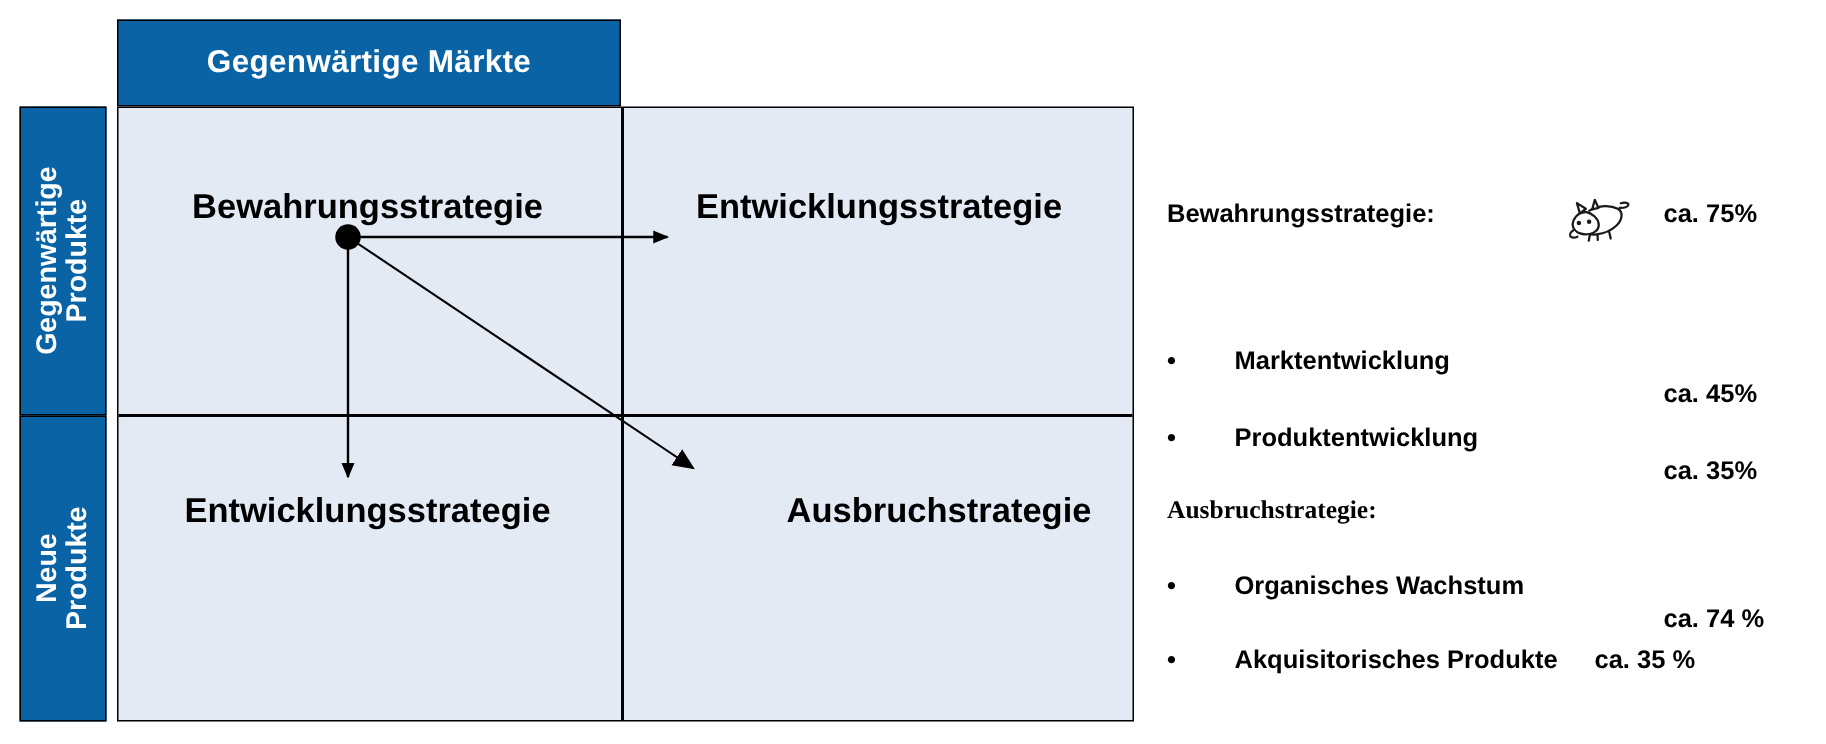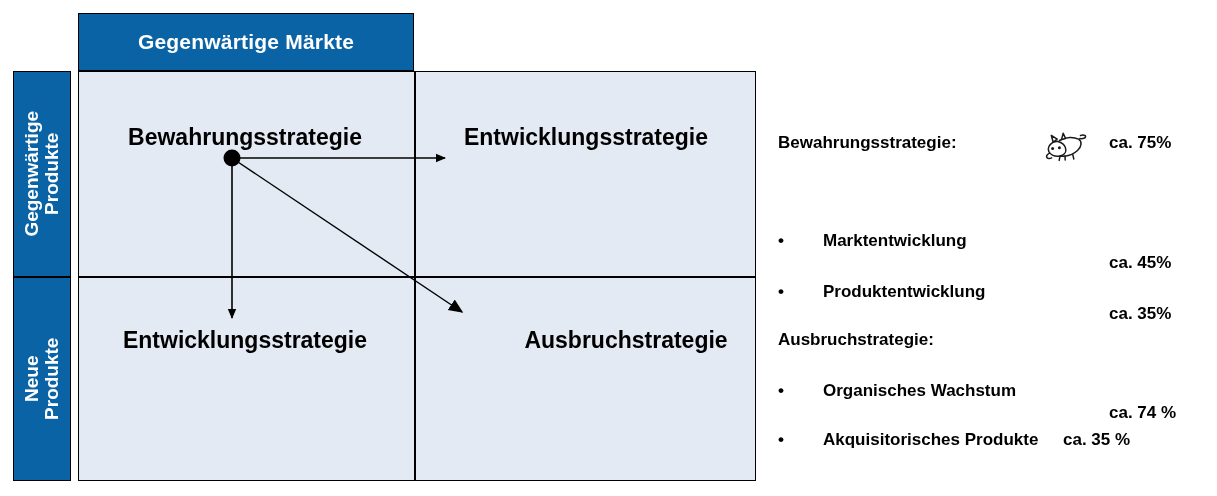--- a/index.html
+++ b/index.html
@@ -158,21 +158,21 @@
     top: 0;
   }
   .pct-col  { left: 331px; margin-top: 22px; }
   .pct-flow { left: 285px; }
 
   #legend-heading-main     { top: 82px; }
   #legend-row-bewahrung    { top: 133px; }
   #legend-heading-entw     { top: 184px; }
   #legend-bullet-markt     { top: 231px; }
   #legend-bullet-produkt   { top: 282px; }
-  #legend-heading-ausbruch { top: 330px; }
+  #legend-heading-ausbruch { top: 330px; font-family: Liberation Serif, serif; }
   #legend-bullet-organisch { top: 381px; }
   #legend-bullet-akquisi   { top: 430px; }
 
   #bewahrung-pct { position: absolute; left: 331px; top: 0; text-align: center; }
   #cat-icon {
     position: absolute;
     left: 262px;
     top: -7px;
     width: 48px;
     height: 42px;

